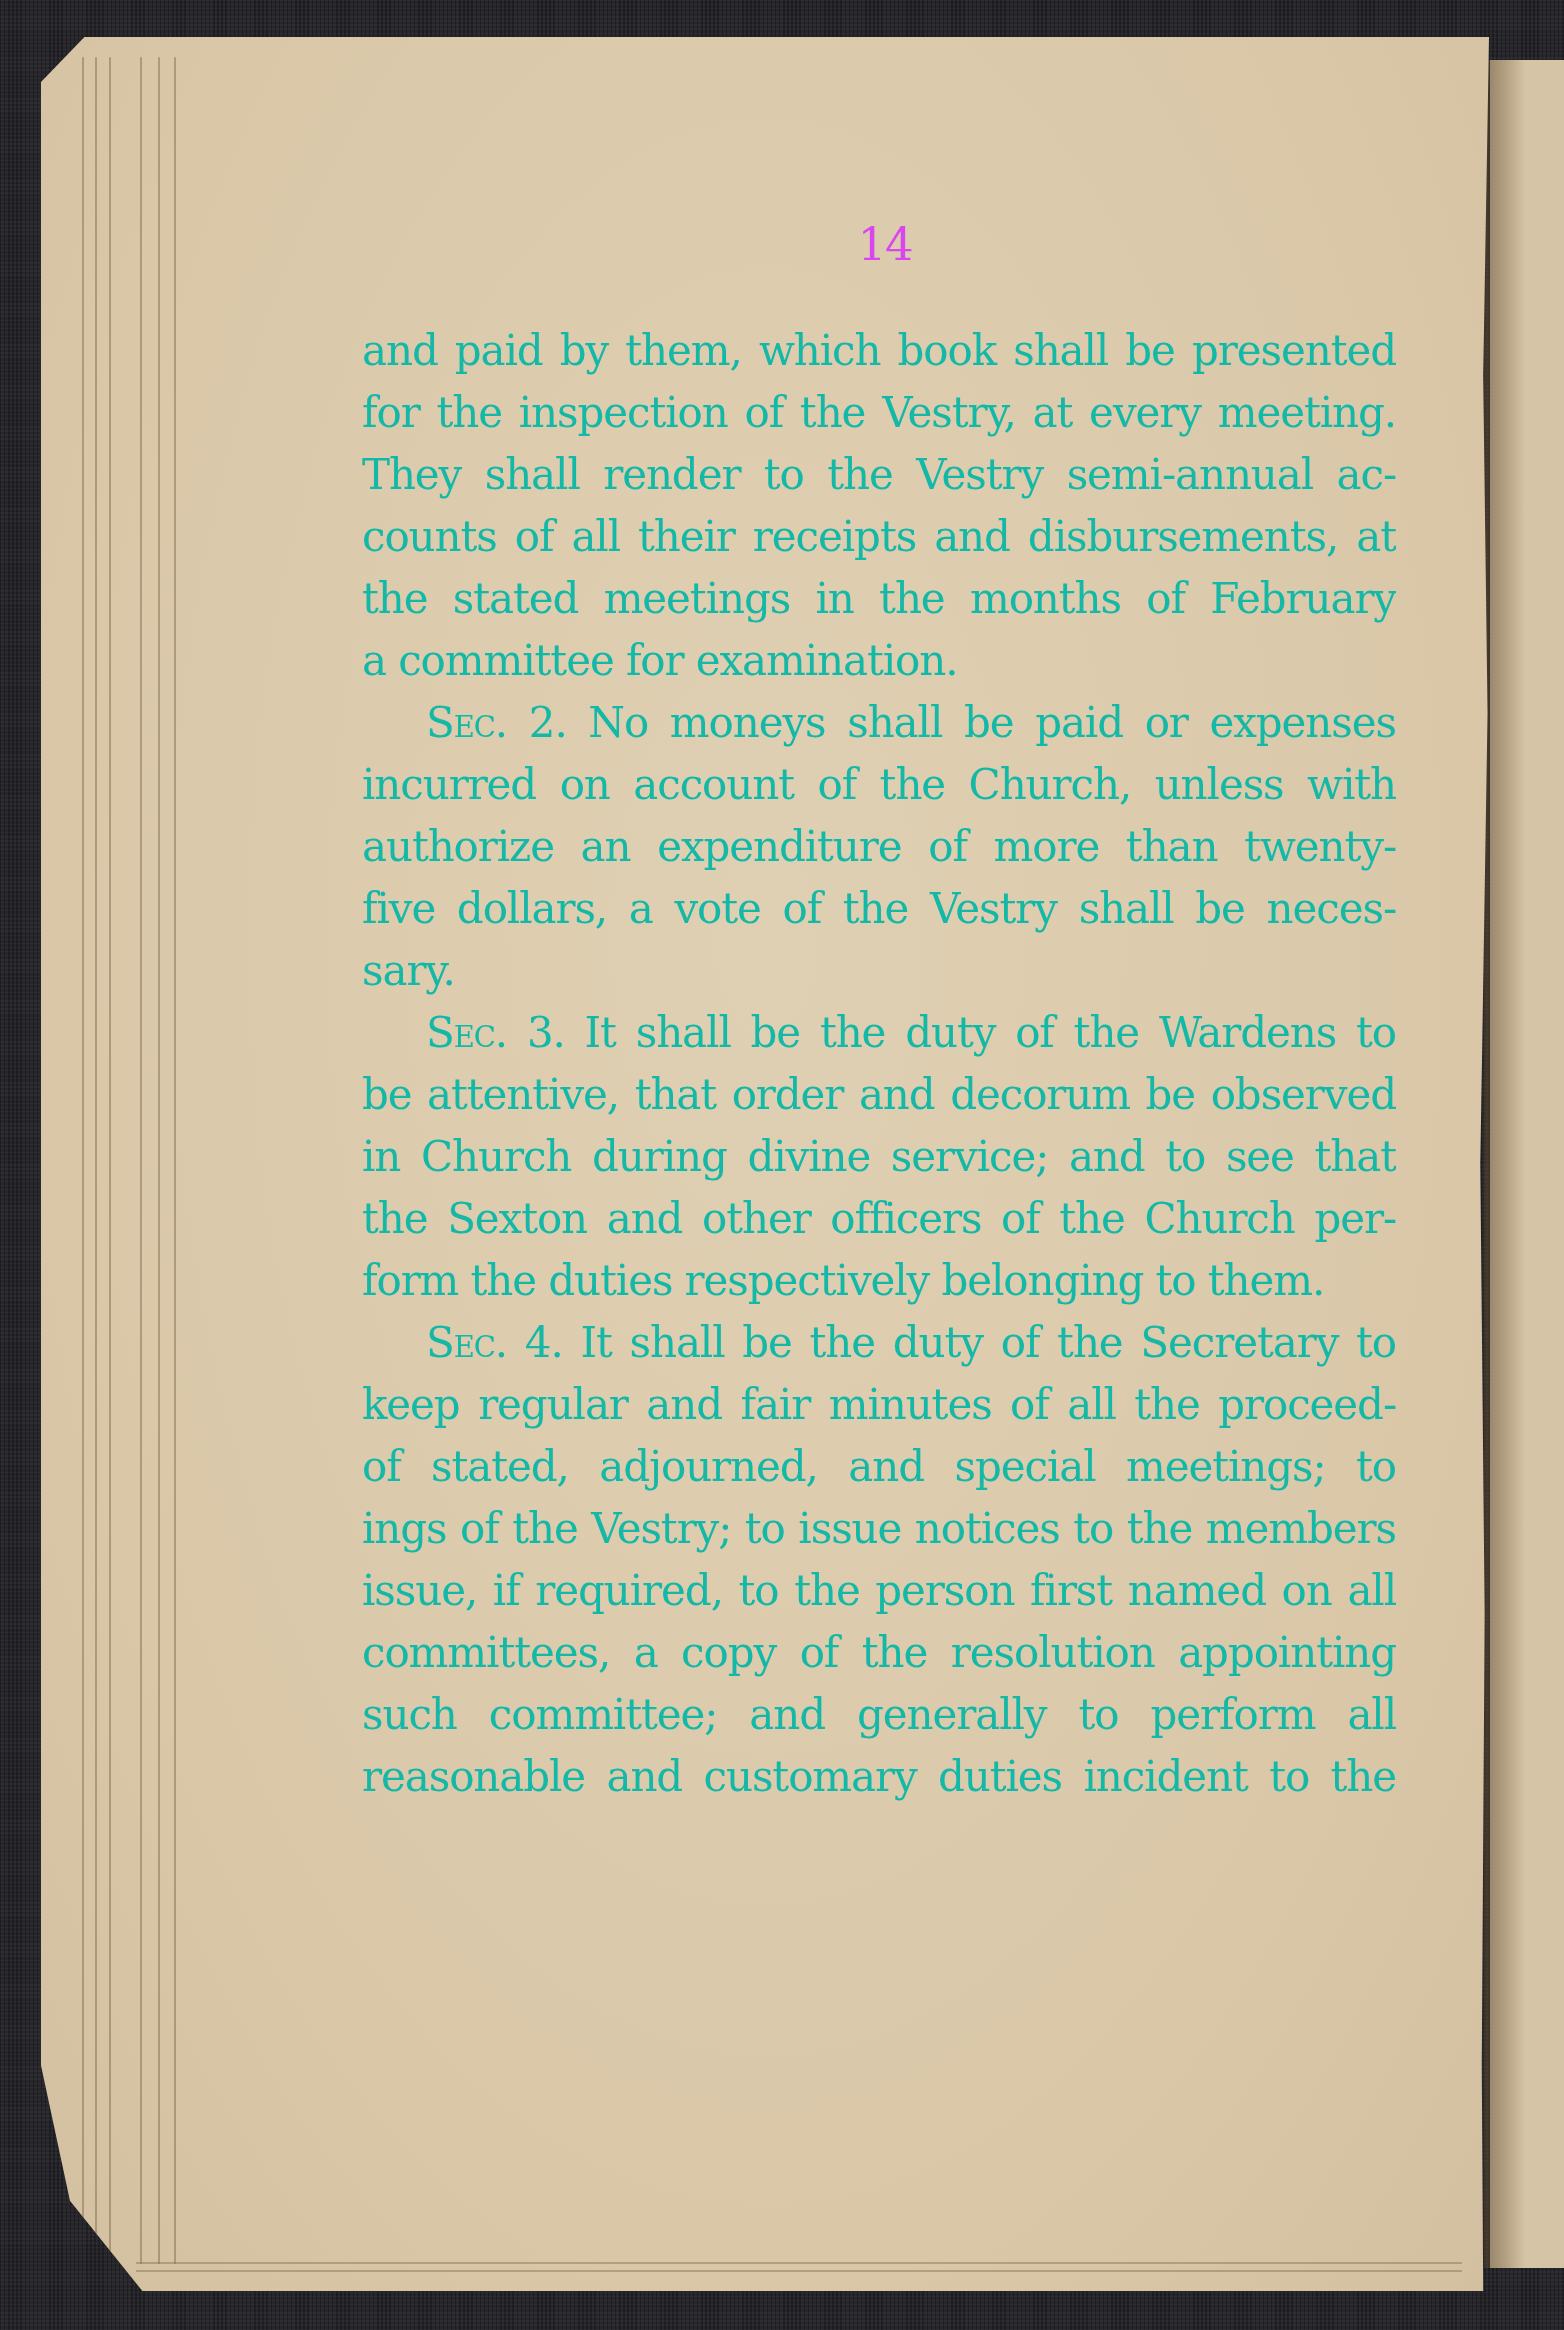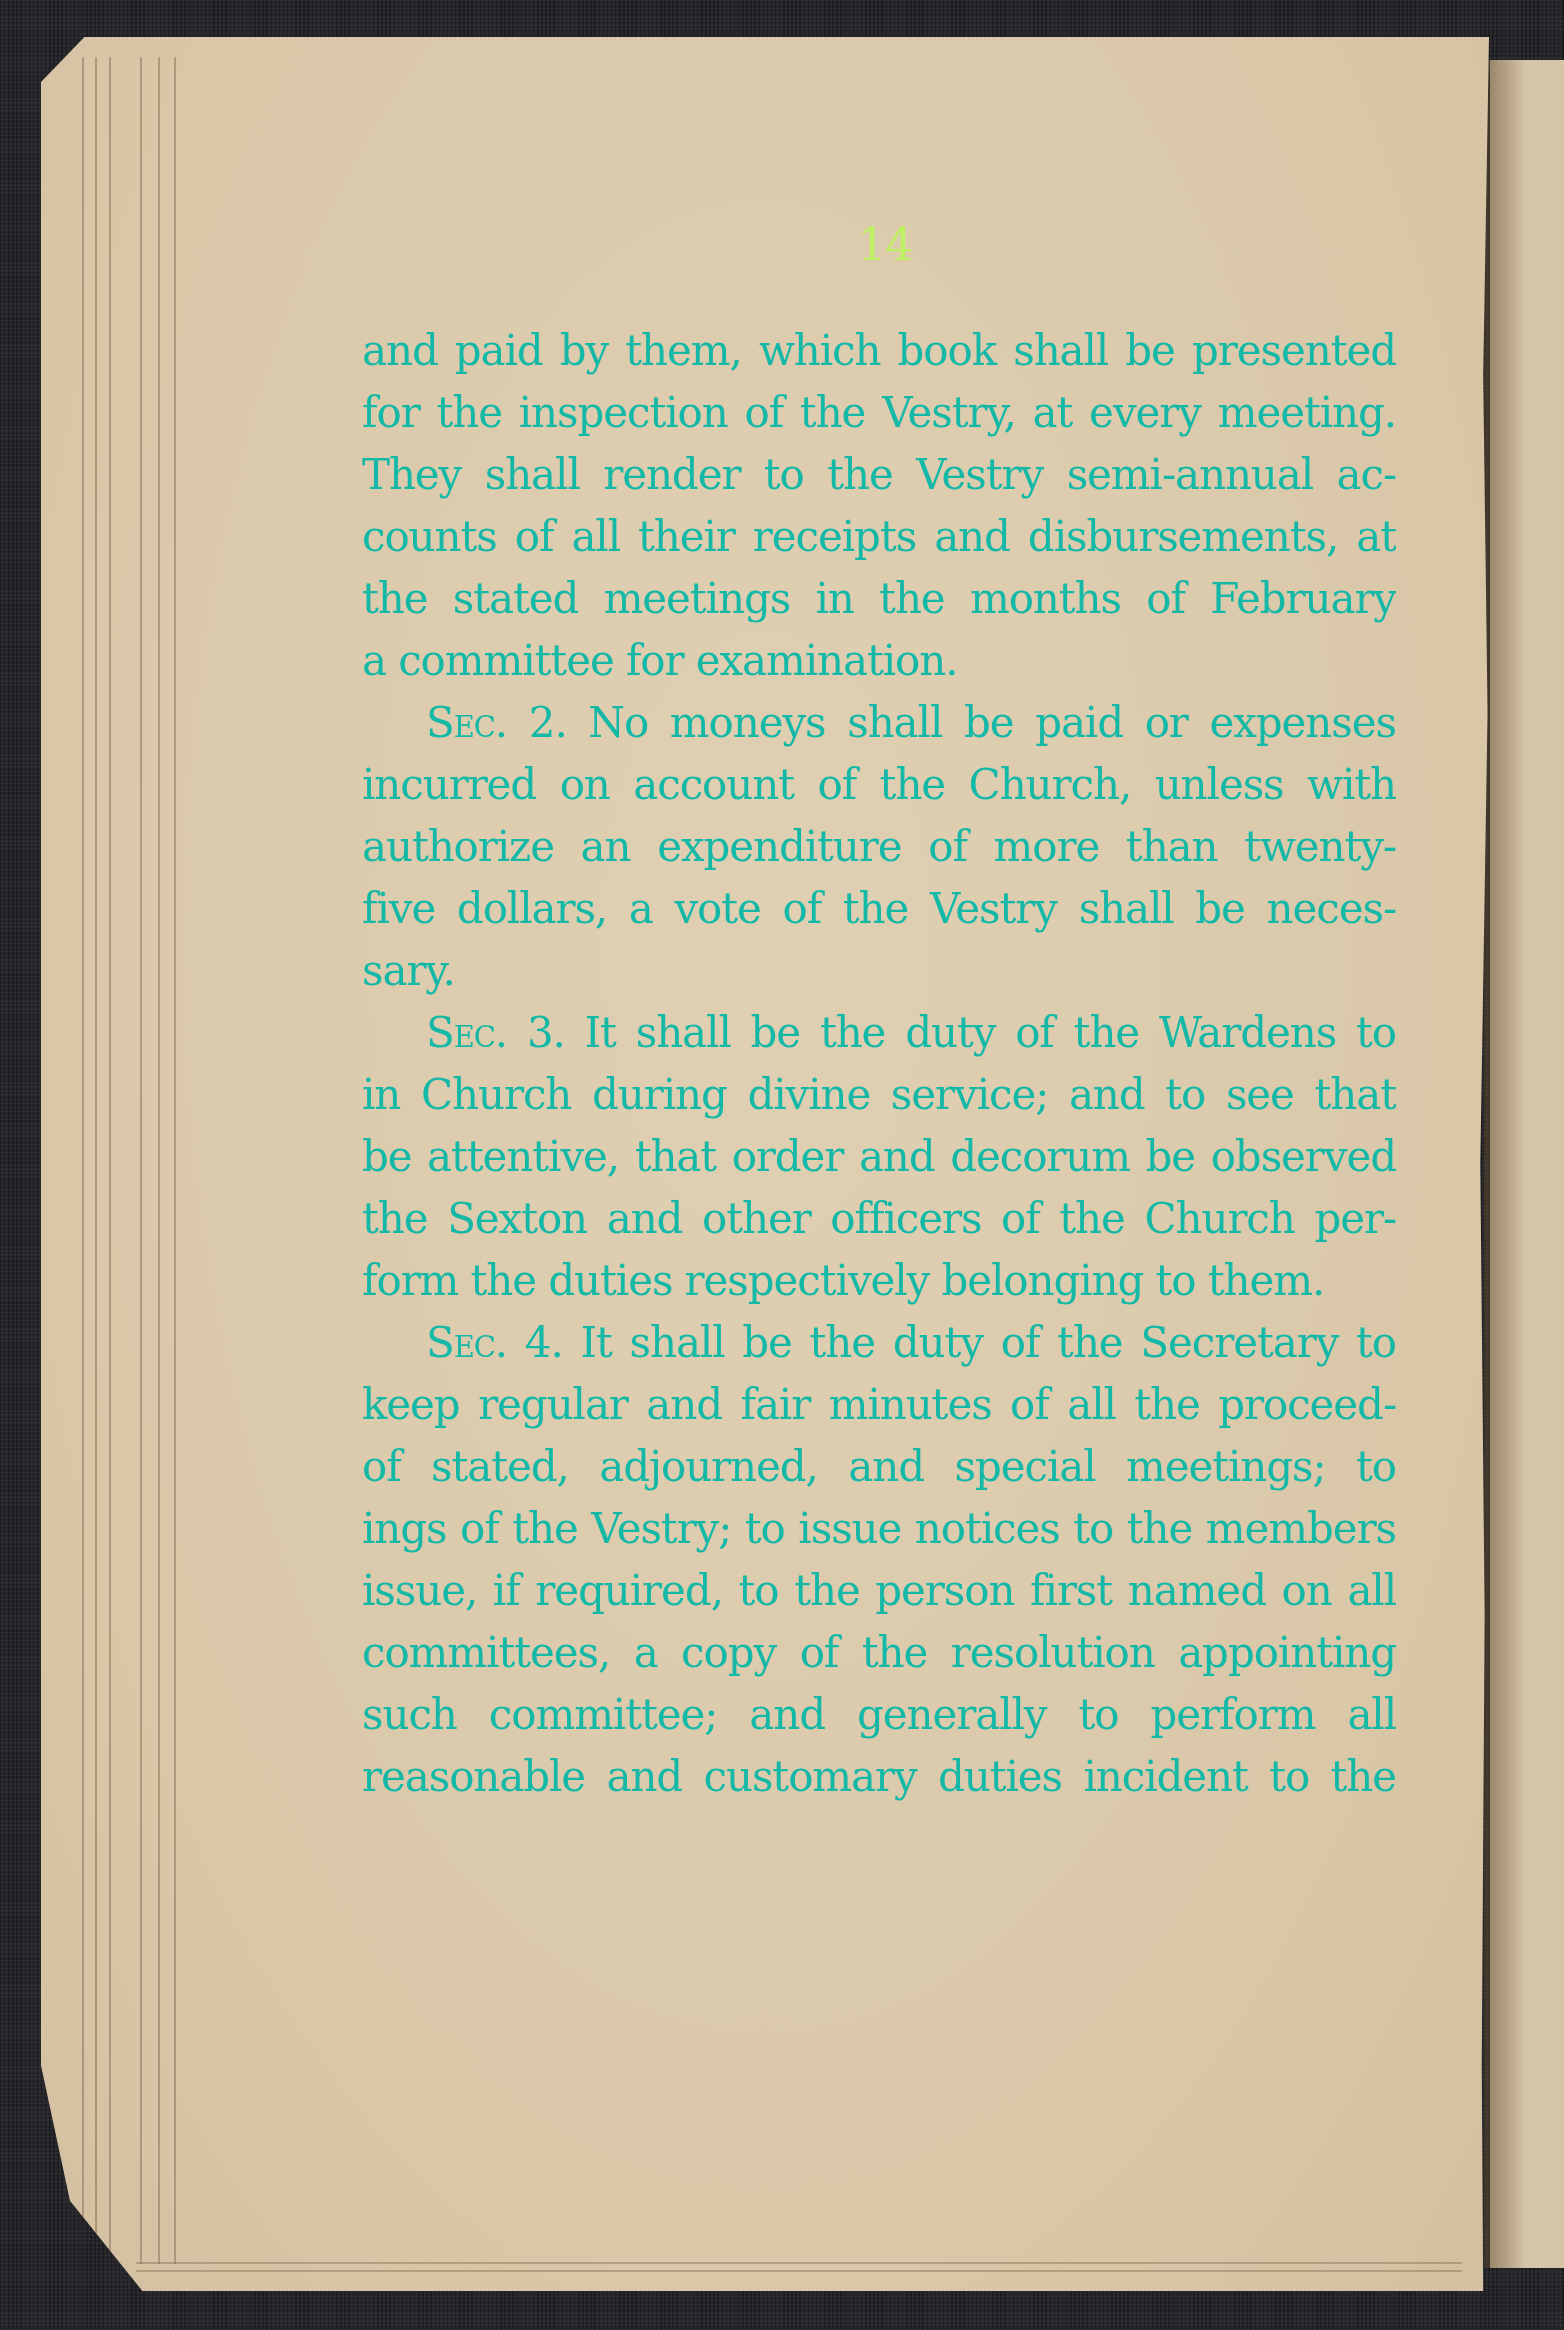--- a/index.html
+++ b/index.html
@@ -29,21 +29,21 @@
   .edge-line {
     position: absolute; top: 20.4px; bottom: 27px; width: 2px;
     background: rgba(120,100,75,0.45); border-radius: 1.4px;
   }
   .edge-bottom {
     position: absolute; left: 95px; right: 27px; height: 2px;
     background: rgba(120,100,75,0.4);
   }
   .page-number {
     position: absolute; left: 844px; top: 218px; width: 82px; text-align: center;
-    font-size: 45px; color: #bef264; letter-spacing: -1.4px;
+    font-size: 45px; color: #d946ef; letter-spacing: -1.4px;
   }
   .text-block {
     position: absolute; left: 362px; top: 320px; width: 1034px;
     color: #14b8a6; font-size: 42px; line-height: 62px;
     font-family: "DejaVu Serif", "Liberation Serif", serif;
     letter-spacing: -1.1px;
   }
   .line {
     display: block; white-space: nowrap; text-align: justify; text-align-last: justify;
     height: 62px; overflow: hidden;
@@ -82,22 +82,22 @@
     </div>
     <div>
       <span class="line indent"><span class="sec-label">Sec. 2.</span> <span>No moneys shall be paid or expenses</span></span>
       <span class="line"><span>incurred on account of the Church, unless with</span></span>
       <span class="line"><span>authorize an expenditure of more than twenty-</span></span>
       <span class="line"><span>five dollars, a vote of the Vestry shall be neces-</span></span>
       <span class="line last"><span>sary.</span></span>
     </div>
     <div>
       <span class="line indent"><span class="sec-label">Sec. 3.</span> <span>It shall be the duty of the Wardens to</span></span>
+      <span class="line"><span>be attentive, that order and decorum be observed</span></span>
       <span class="line"><span>in Church during divine service; and to see that</span></span>
-      <span class="line"><span>be attentive, that order and decorum be observed</span></span>
       <span class="line"><span>the Sexton and other officers of the Church per-</span></span>
       <span class="line last"><span>form the duties respectively belonging to them.</span></span>
     </div>
     <div>
       <span class="line indent"><span class="sec-label">Sec. 4.</span> <span>It shall be the duty of the Secretary to</span></span>
       <span class="line"><span>keep regular and fair minutes of all the proceed-</span></span>
       <span class="line"><span>of stated, adjourned, and special meetings; to</span></span>
       <span class="line"><span>ings of the Vestry; to issue notices to the members</span></span>
       <span class="line"><span>issue, if required, to the person first named on all</span></span>
       <span class="line"><span>committees, a copy of the resolution appointing</span></span>

